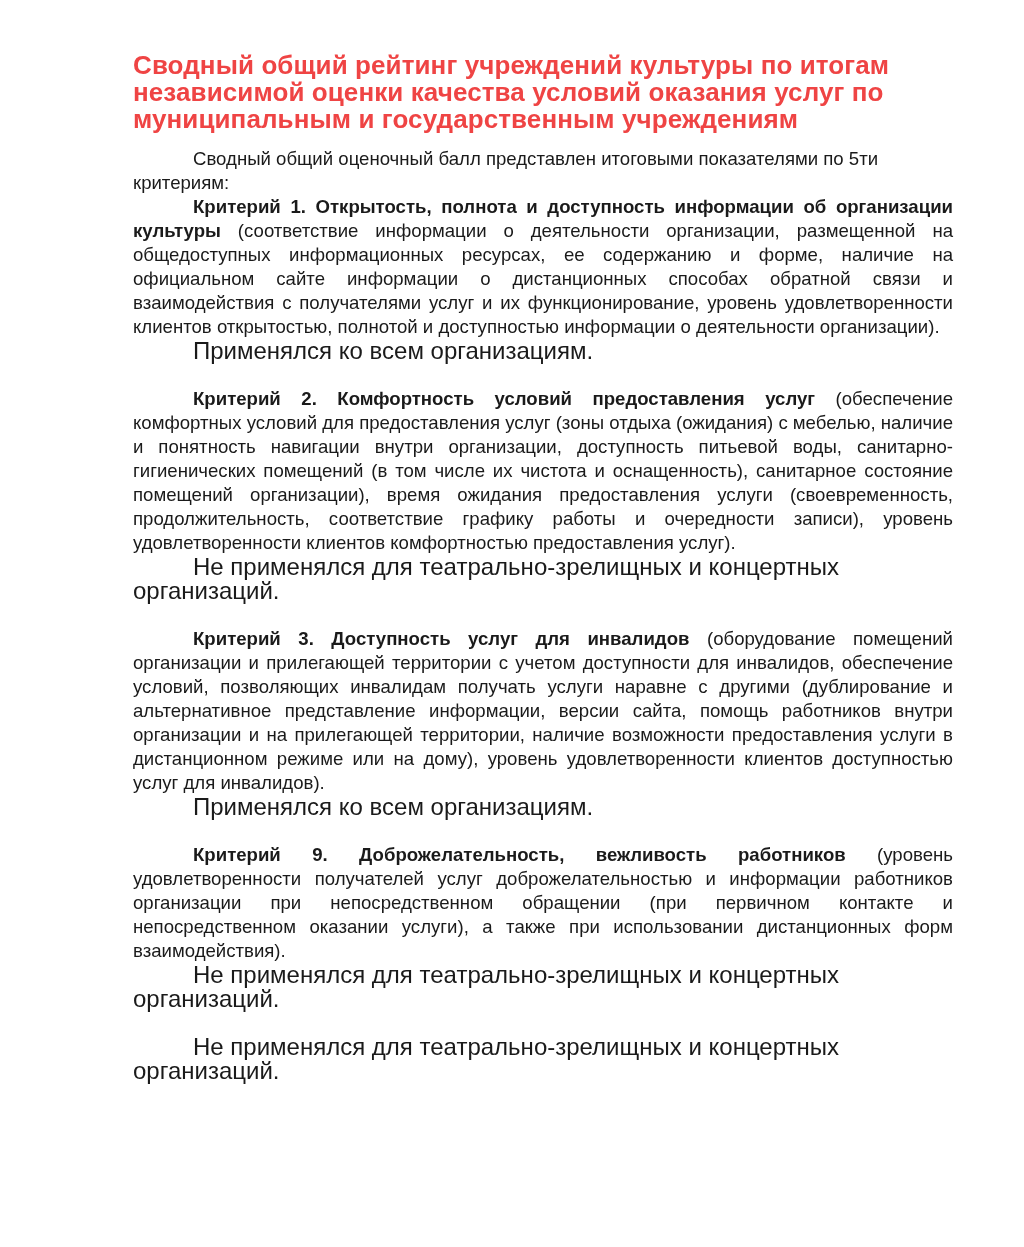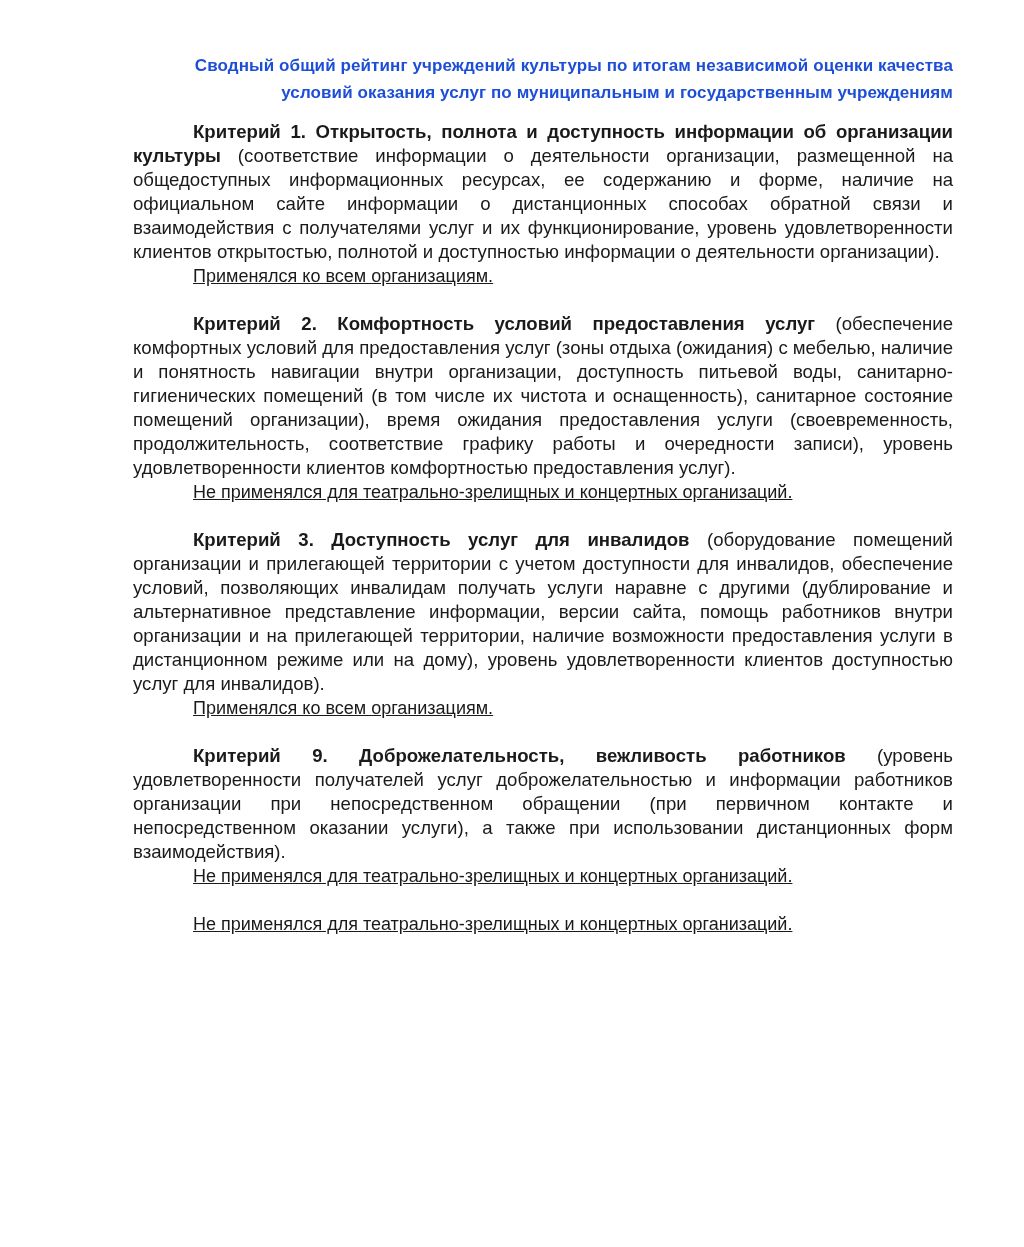--- a/index.html
+++ b/index.html
@@ -15,60 +15,59 @@
       font-family: "Liberation Sans", sans-serif;
       color: #1a1a1a;
     }
     .page {
       position: absolute;
       left: 133px;
       top: 52px;
       width: 820px;
     }
     .title {
-      font-size: 17px;
+      font-size: 26px;
       font-weight: bold;
       line-height: 27px;
       margin: 0 0 14px 0;
-      color: #1d4ed8;
+      color: #ef4444;
       letter-spacing: 0.1px;
-      text-align: right;
     }
     .para {
       font-size: 18.6px;
       line-height: 24px;
       margin: 0;
       text-align: justify;
       text-indent: 60px;
     }
     .intro {
       text-align: left;
     }
     .crit-title {
       font-weight: bold;
     }
     .crit-desc {
     }
     .note {
-      font-size: 18px;
+      font-size: 24px;
       line-height: 24px;
       margin: 0;
       text-indent: 60px;
-      text-decoration: underline;
     }
     .spacer {
       height: 24px;
     }
   </style>
 </head>
 <body>
 
 <div class="page">
   <h1 class="title">Сводный общий рейтинг учреждений культуры по итогам независимой оценки качества условий оказания услуг по муниципальным и государственным учреждениям</h1>
 
+  <p class="para intro">Сводный общий оценочный балл представлен итоговыми показателями по 5ти критериям:</p>
 
   <section>
     <p class="para"><span class="crit-title">Критерий 1. Открытость, полнота и доступность информации об организации культуры</span> <span class="crit-desc">(соответствие информации о деятельности организации, размещенной на общедоступных информационных ресурсах, ее содержанию и форме, наличие на официальном сайте информации о дистанционных способах обратной связи и взаимодействия с получателями услуг и их функционирование, уровень удовлетворенности клиентов открытостью, полнотой и доступностью информации о деятельности организации).</span></p>
     <p class="note">Применялся ко всем организациям.</p>
   </section>
 
   <div class="spacer"></div>
 
   <section>
     <p class="para"><span class="crit-title">Критерий 2. Комфортность условий предоставления услуг</span> <span class="crit-desc">(обеспечение комфортных условий для предоставления услуг (зоны отдыха (ожидания) с мебелью, наличие и понятность навигации внутри организации, доступность питьевой воды, санитарно-гигиенических помещений (в том числе их чистота и оснащенность), санитарное состояние помещений организации), время ожидания предоставления услуги (своевременность, продолжительность, соответствие графику работы и очередности записи), уровень удовлетворенности клиентов комфортностью предоставления услуг).</span></p>

